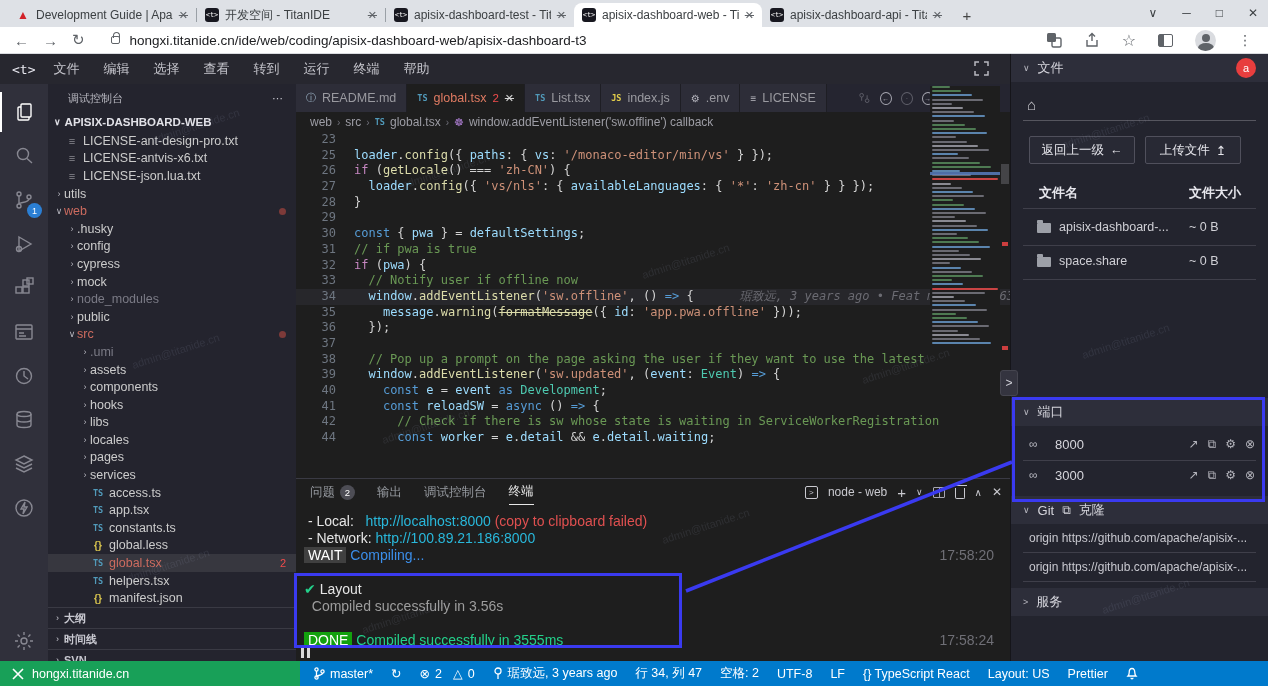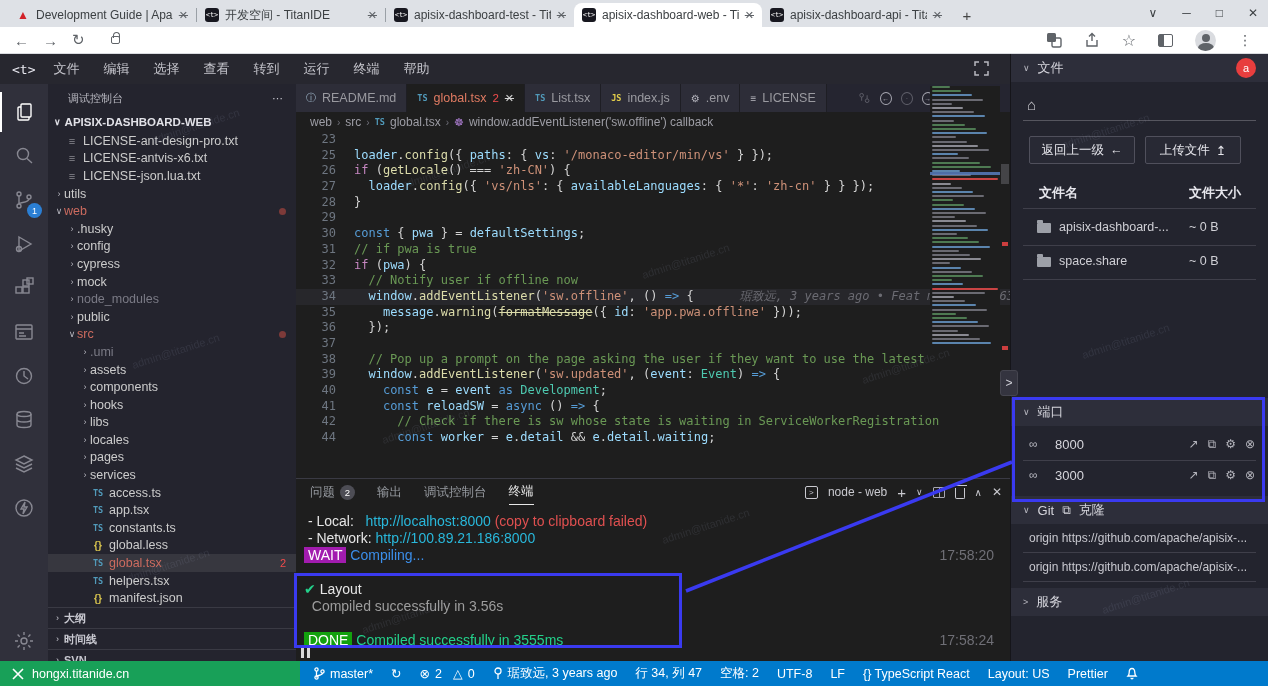--- a/index.html
+++ b/index.html
@@ -101,21 +101,21 @@
   .ttab { display:flex; align-items:center; gap:5px; height:26px; }
   .ttab.active { color:#e7e7e7; border-bottom:1px solid #e7e7e7; }
   .tbadge { width:15px; height:15px; border-radius:50%; background:#4d4d55; color:#fff; font-size:9.5px; display:flex; align-items:center; justify-content:center; }
   #term-ctl { position:absolute; right:8px; top:0; height:26px; display:flex; align-items:center; gap:10px; color:#c9c9cf; font-size:12px; }
   .shellbox { width:13px; height:13px; border:1.2px solid #c9c9cf; border-radius:2px; font-size:8px; display:flex; align-items:center; justify-content:center; }
   .trashic { width:10px; height:11px; border:1.2px solid #c9c9cf; border-top:none; border-radius:0 0 2px 2px; position:relative; margin-top:2px; }
   .trashic:before { content:""; position:absolute; left:-3px; top:-3px; width:14px; height:1.2px; background:#c9c9cf; }
   #term-body { position:absolute; left:8px; top:34px; width:700px; font-family:Liberation Sans, sans-serif; font-size:14px; line-height:17px; }
   .tline { white-space:pre; position:relative; height:17px; }
   .w{color:#e5e5e5}.cy{color:#29b8db}.rd{color:#e05050}.bl{color:#3b8eea}.gn{color:#23d18b}.gy{color:#9d9d9d}
-  .wait-badge{background:#a21caf;color:#fff;padding:0 4px}
+  .wait-badge{background:#404040;color:#fff;padding:0 4px}
   .done-badge{background:#13a10e;color:#fff;padding:0 4px}
   .tstamp { position:absolute; right:10px; color:#6f6f76; }
   .cursorbar { position:absolute; width:3px; height:13px; background:#d8d8d8; }
 
   
   #rightpanel { position:absolute; left:1010px; top:54px; width:258px; height:607px; background:#23242e; border-left:1px solid #15151a; }
   .rp-header { position:absolute; left:0; width:258px; height:28px; background:#2d2e3a; display:flex; align-items:center; gap:8px; font-size:13px; color:#d5d5dc; padding-left:12px; }
   .rp-header .chev { font-size:9px; color:#b8b8c0; }
   #files-badge { position:absolute; right:12px; top:4px; width:20px; height:20px; border-radius:50%; background:#e83e3e; color:#fff; font-size:11px; display:flex; align-items:center; justify-content:center; }
   #home-ic { position:absolute; left:16px; top:42px; color:#cfcfd4; font-size:15px; }
@@ -187,20 +187,21 @@
     <span>∨</span>
     <span>─</span>
     <span>□</span>
     <span>✕</span>
   </div>
   <div id="toolbar">
     <span class="nav">←</span>
     <span class="nav">→</span>
     <span class="nav">↻</span>
     <span class="lock"></span>
+    <span id="urltext">hongxi.titanide.cn/ide/web/coding/apisix-dashboard-web/apisix-dashboard-t3</span>
     <span class="right">
       <svg width="16" height="16" viewBox="0 0 16 16">
           <rect x="1" y="1" width="9" height="9" rx="1.5" fill="#5f6368"></rect>
           <rect x="6" y="6" width="9" height="9" rx="1.5" fill="none" stroke="#5f6368" stroke-width="1.4"></rect>
         </svg>
       <svg width="16" height="16" viewBox="0 0 16 16">
           <path d="M3 8v6h10V8" fill="none" stroke="#5f6368" stroke-width="1.4"></path>
           <path d="M8 9V2M5 4.5L8 1.5l3 3" fill="none" stroke="#5f6368" stroke-width="1.4"></path>
         </svg>
       <span style="font-size:16px">☆</span>

